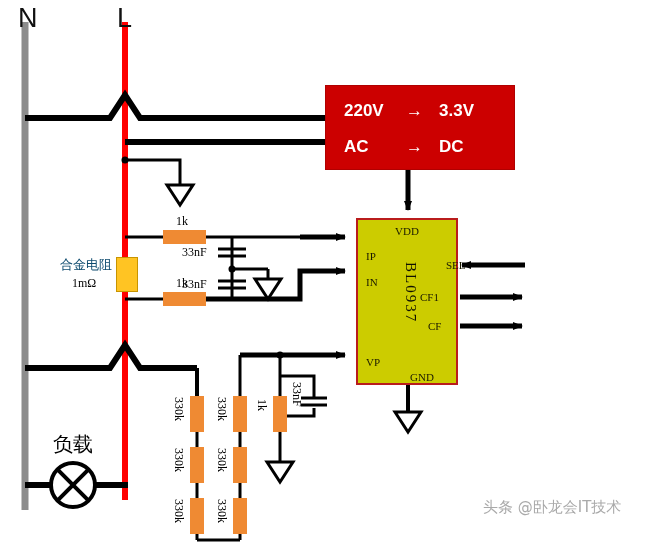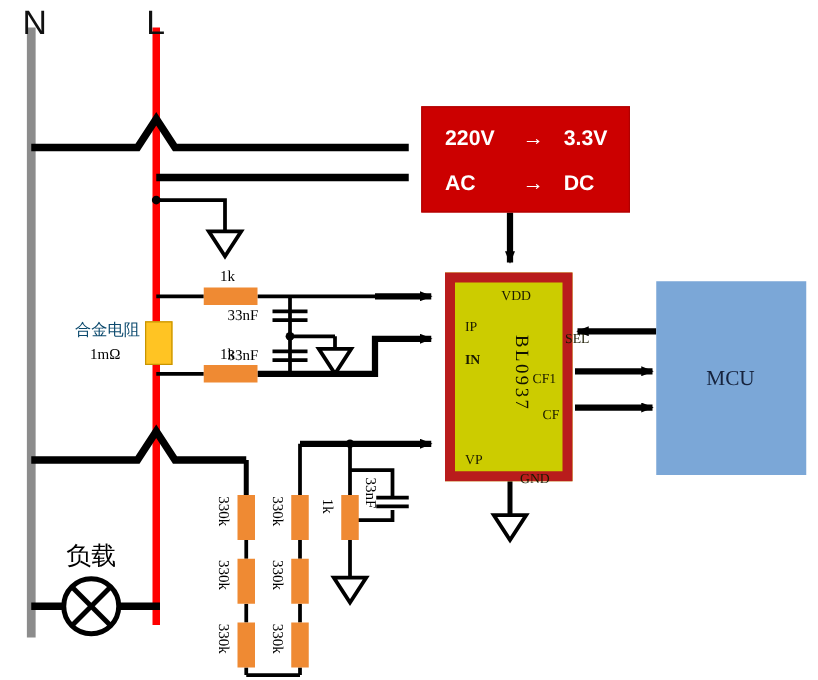--- a/index.html
+++ b/index.html
@@ -90,21 +90,21 @@
   .box {
     position: absolute;
     box-sizing: border-box;
   }
   .psu-box {
     background: #cc0000;
     border: 1px solid #b00000;
   }
   .chip-box {
     background: #cccc00;
-    border: 8px solid #b91c1c;
+    border: 2px solid #b91c1c;
   }
   .mcu-box {
     background: #7ba7d7;
   }
   .shunt-box {
     background: #ffc423;
     border: 1px solid #c89400;
   }
 </style>
 </head>
@@ -210,44 +210,41 @@
   <div class="box" style="left:190px;top:498px;width:14px;height:36px;background:#ef8a33;"></div>
 
   <div class="box" style="left:233px;top:396px;width:14px;height:36px;background:#ef8a33;"></div>
   <div class="box" style="left:233px;top:447px;width:14px;height:36px;background:#ef8a33;"></div>
   <div class="box" style="left:233px;top:498px;width:14px;height:36px;background:#ef8a33;"></div>
 
   <div class="box" style="left:273px;top:396px;width:14px;height:36px;background:#ef8a33;"></div>
 
   <div class="box shunt-box" style="left:116px;top:257px;width:22px;height:35px;"></div>
 
-  <div class="box psu-box" style="left:325px;top:85px;width:167px;height:85px;margin-left:12px;">
+  <div class="box psu-box" style="left:325px;top:85px;width:190px;height:85px;">
     <div class="lbl psu-text" style="left:18px;top:16px;">220V</div>
     <div class="lbl psu-text" style="left:80px;top:16px;">→</div>
     <div class="lbl psu-text" style="left:113px;top:16px;text-align:right;">3.3V</div>
     <div class="lbl psu-text" style="left:18px;top:52px;">AC</div>
     <div class="lbl psu-text" style="left:80px;top:52px;">→</div>
     <div class="lbl psu-text" style="left:113px;top:52px;">DC</div>
   </div>
 
   <div class="box chip-box" style="left:356px;top:218px;width:102px;height:167px;">
     <div class="lbl pin-lbl" style="left:37px;top:6px;">VDD</div>
     <div class="lbl pin-lbl" style="left:8px;top:31px;">IP</div>
-    <div class="lbl pin-lbl" style="left:8px;top:57px;font-weight:bold;">IN</div>
+    <div class="lbl pin-lbl" style="left:8px;top:57px;">IN</div>
     <div class="lbl pin-lbl" style="left:8px;top:137px;text-align:center;">VP</div>
     <div class="lbl pin-lbl" style="left:52px;top:152px;">GND</div>
     <div class="lbl pin-lbl" style="left:64px;top:40px;margin-left:24px;">SEL</div>
     <div class="lbl pin-lbl" style="left:62px;top:72px;">CF1</div>
     <div class="lbl pin-lbl" style="left:70px;top:101px;">CF</div>
     <div class="lbl chip-name" style="left:60px;top:42px;">BL0937</div>
   </div>
 
-  <div class="box mcu-box" style="left:525px;top:225px;width:120px;height:155px;">
-    <div class="lbl mcu-lbl" style="left:40px;top:69px;">MCU</div>
-  </div>
 
   <div class="lbl rail-label" style="left:18px;top:5px;">N</div>
   <div class="lbl rail-label" style="left:117px;top:5px;">L</div>
 
   <div class="lbl cn" style="left:60px;top:258px;">合金电阻</div>
   <div class="lbl comp-val" style="left:72px;top:277px;">1mΩ</div>
 
   <div class="lbl cn-big" style="left:53px;top:434px;">负载</div>
 
   <div class="lbl comp-val" style="left:176px;top:215px;">1k</div>
@@ -259,14 +256,15 @@
   <div class="lbl comp-val-rot" style="left:303px;top:382px;">33nF</div>
 
   <div class="lbl comp-val-rot" style="left:185px;top:397px;">330k</div>
   <div class="lbl comp-val-rot" style="left:185px;top:448px;">330k</div>
   <div class="lbl comp-val-rot" style="left:185px;top:499px;">330k</div>
 
   <div class="lbl comp-val-rot" style="left:228px;top:397px;">330k</div>
   <div class="lbl comp-val-rot" style="left:228px;top:448px;">330k</div>
   <div class="lbl comp-val-rot" style="left:228px;top:499px;">330k</div>
 
+  <div class="lbl watermark" style="left:483px;top:500px;">头条 @卧龙会IT技术</div>
 
 </div>
 
 </body></html>

